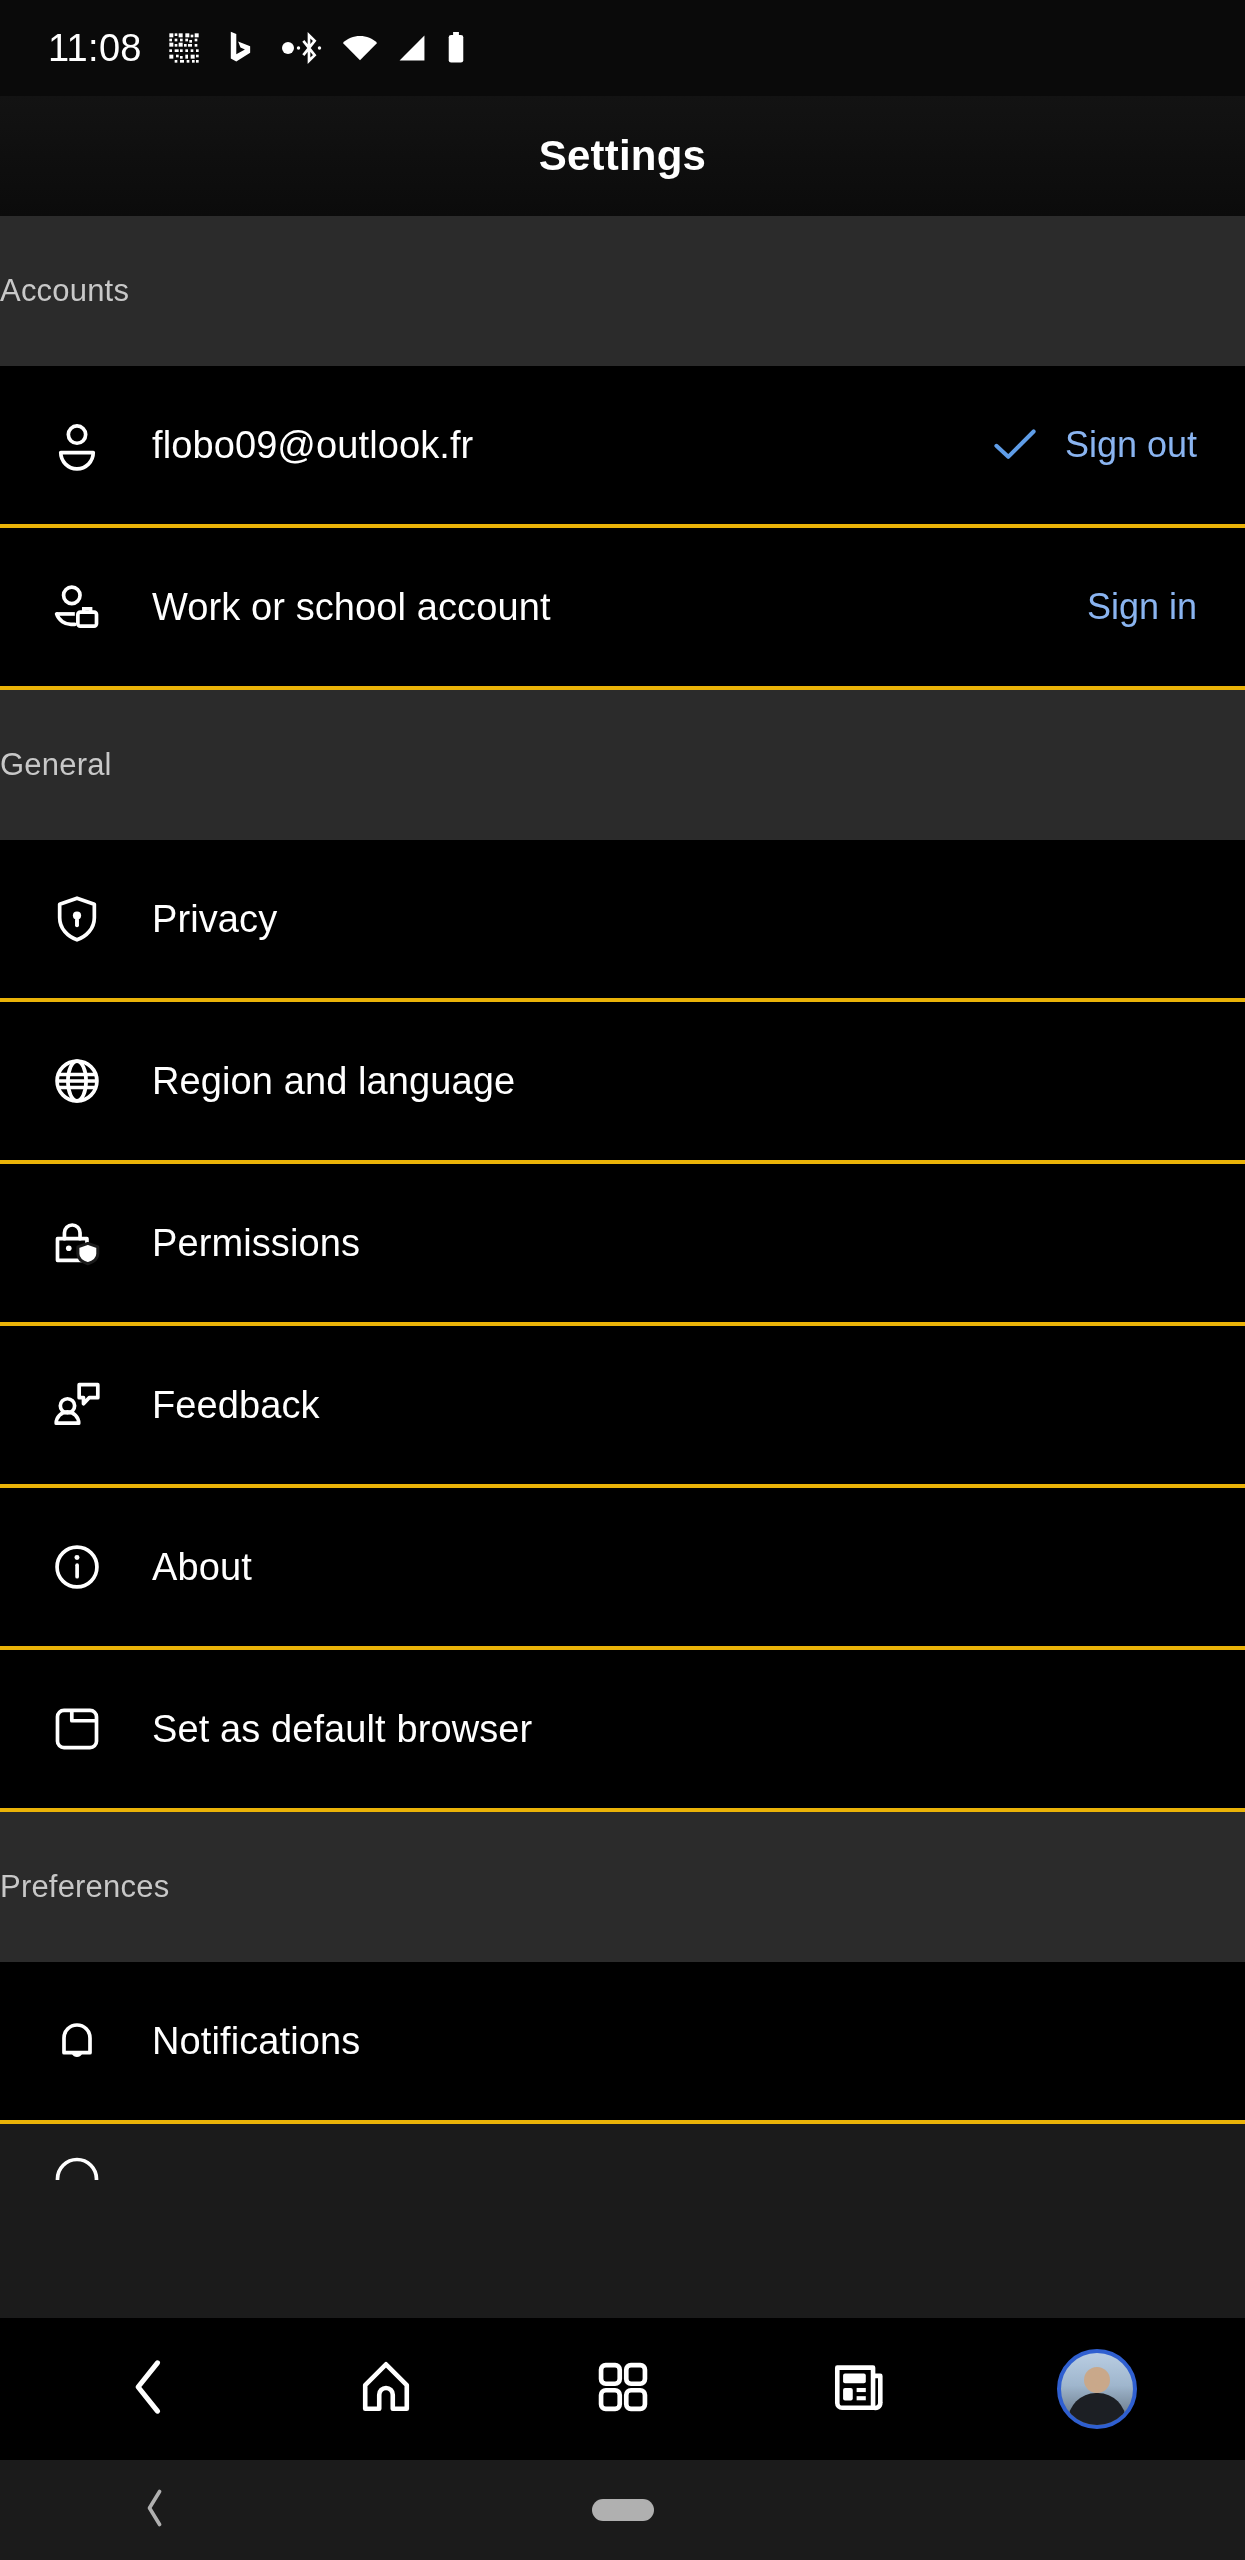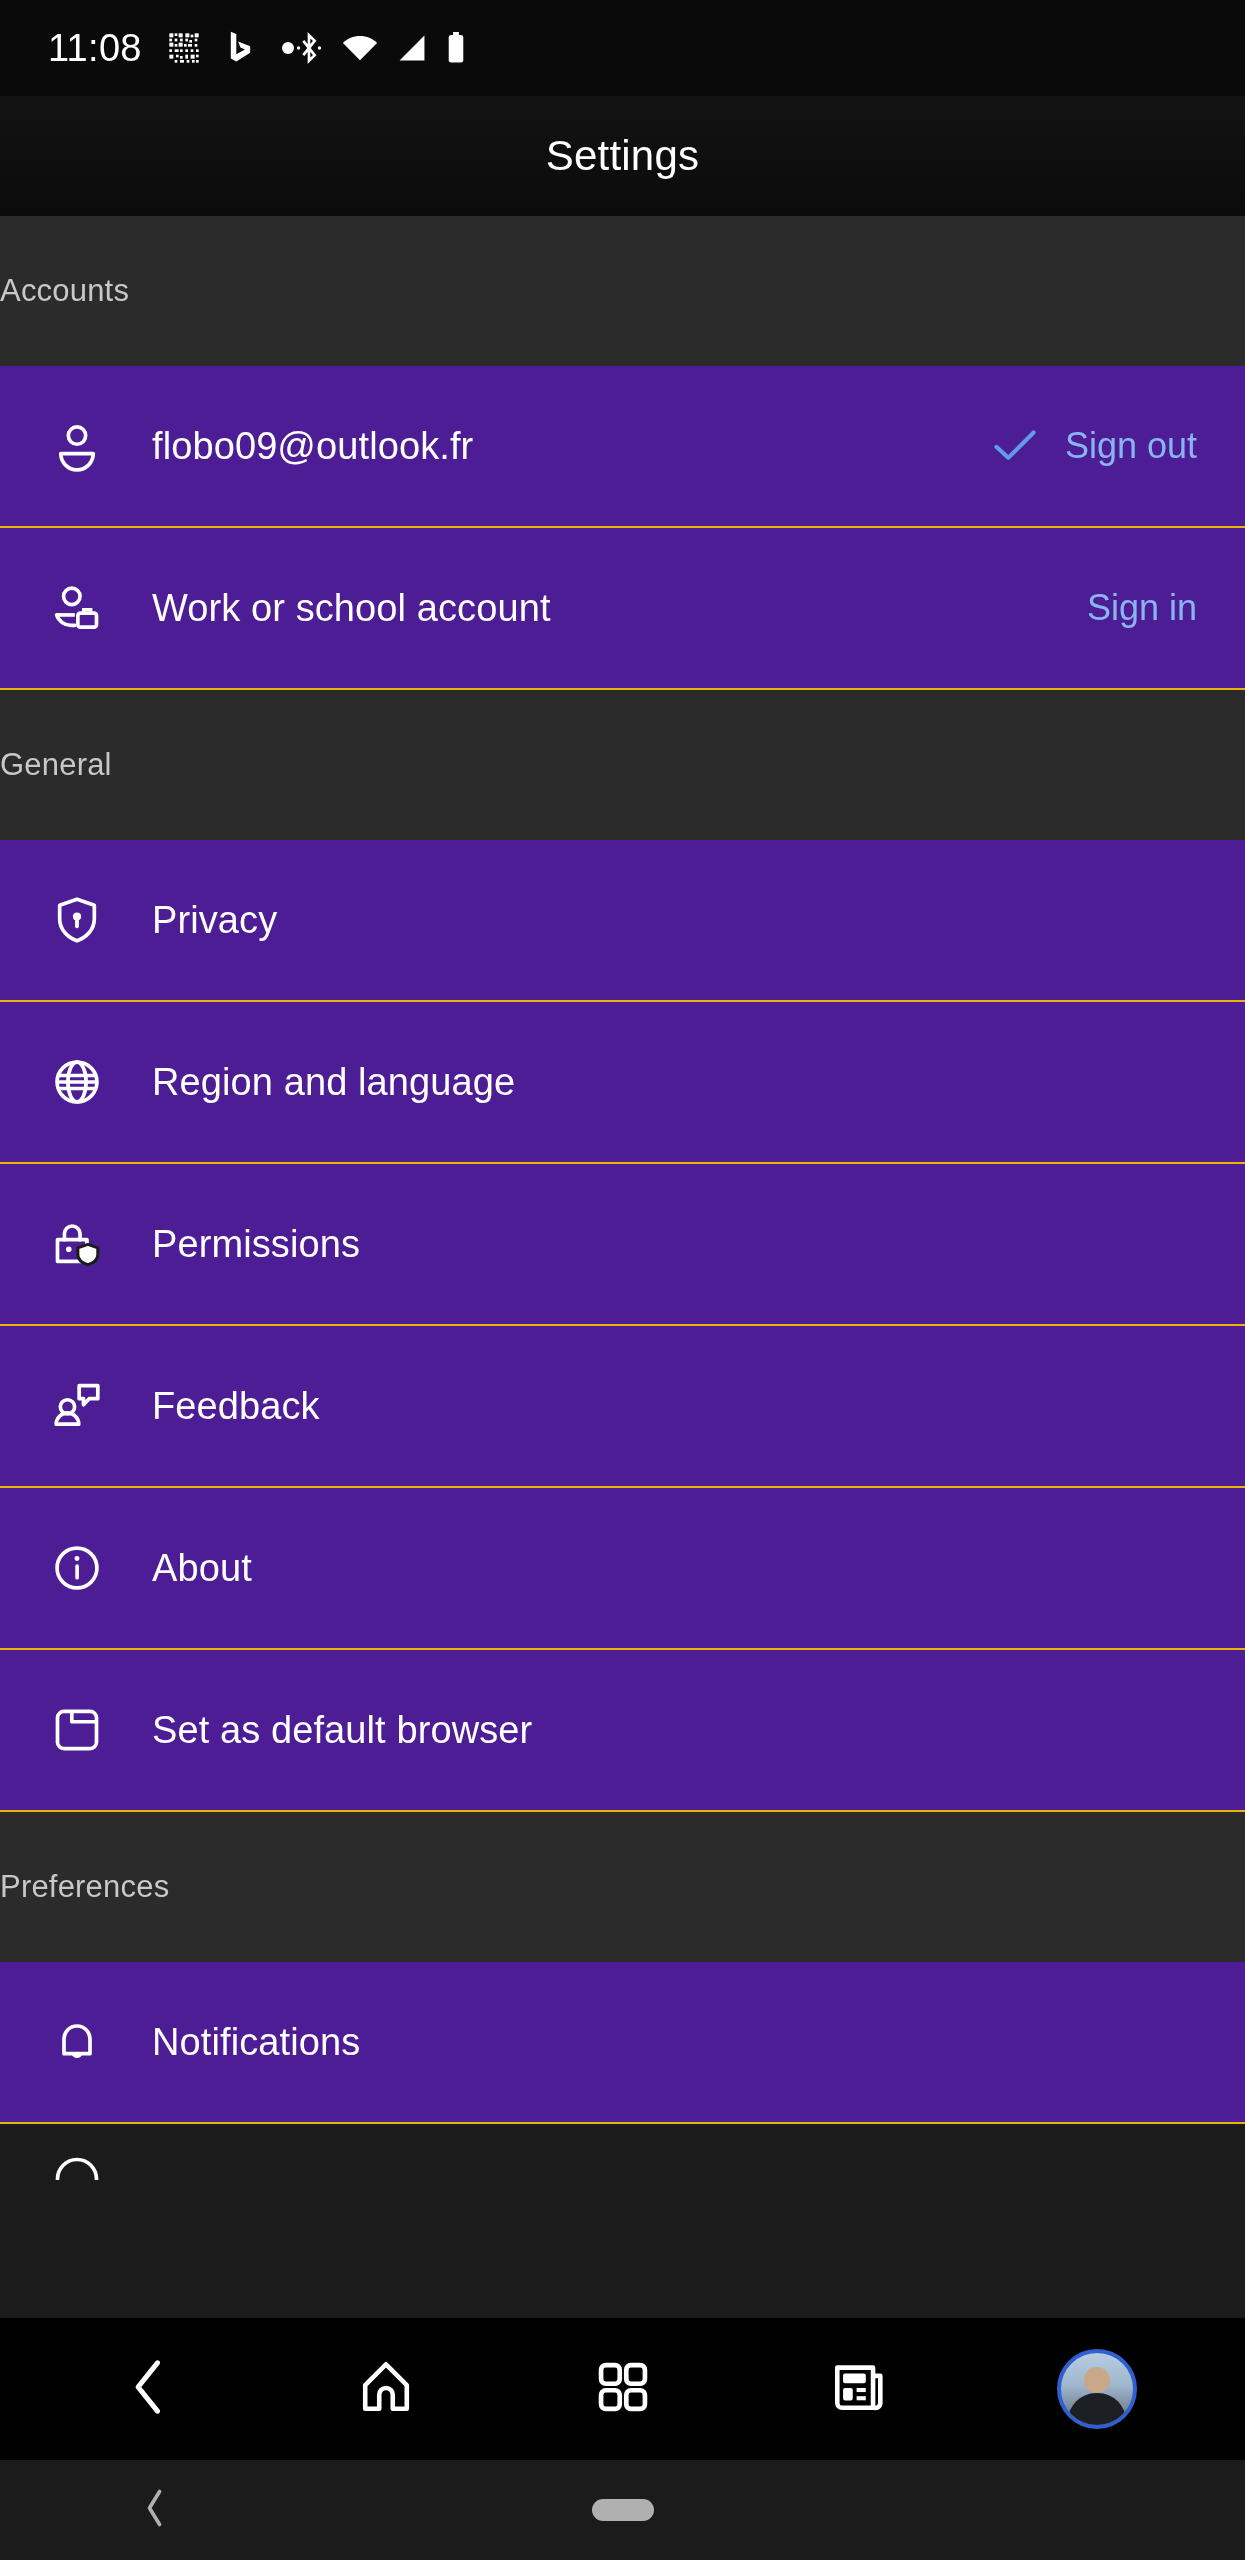--- a/index.html
+++ b/index.html
@@ -63,21 +63,21 @@
     height: 120px;
     flex: 0 0 120px;
     background: linear-gradient(180deg, #131313 0%, #0b0b0b 100%);
     display: flex;
     align-items: center;
     justify-content: center;
   }
   .titlebar .title {
     color: #ffffff;
     font-size: 42px;
-    font-weight: 400;
+    font-weight: 700;
     letter-spacing: 0.2px;
   }
 
   
   .content {
     flex: 1 1 auto;
     background: #1b1b1b;
     overflow: hidden;
     position: relative;
   }
@@ -88,26 +88,26 @@
     align-items: center;
     box-sizing: border-box;
   }
   .section-header span {
     color: #c8c8c8;
     font-size: 31px;
     letter-spacing: 0.2px;
   }
   .row {
     height: 162px;
-    background: #4c1d95;
+    background: #000000;
     display: flex;
     align-items: center;
     padding: 0 48px;
     box-sizing: border-box;
-    border-bottom: 2px solid #eab308;
+    border-bottom: 4px solid #eab308;
   }
   .row:last-child { border-bottom: none; }
   .row-icon {
     width: 58px;
     min-width: 58px;
     height: 58px;
     display: flex;
     align-items: center;
     justify-content: center;
     margin-right: 46px;

